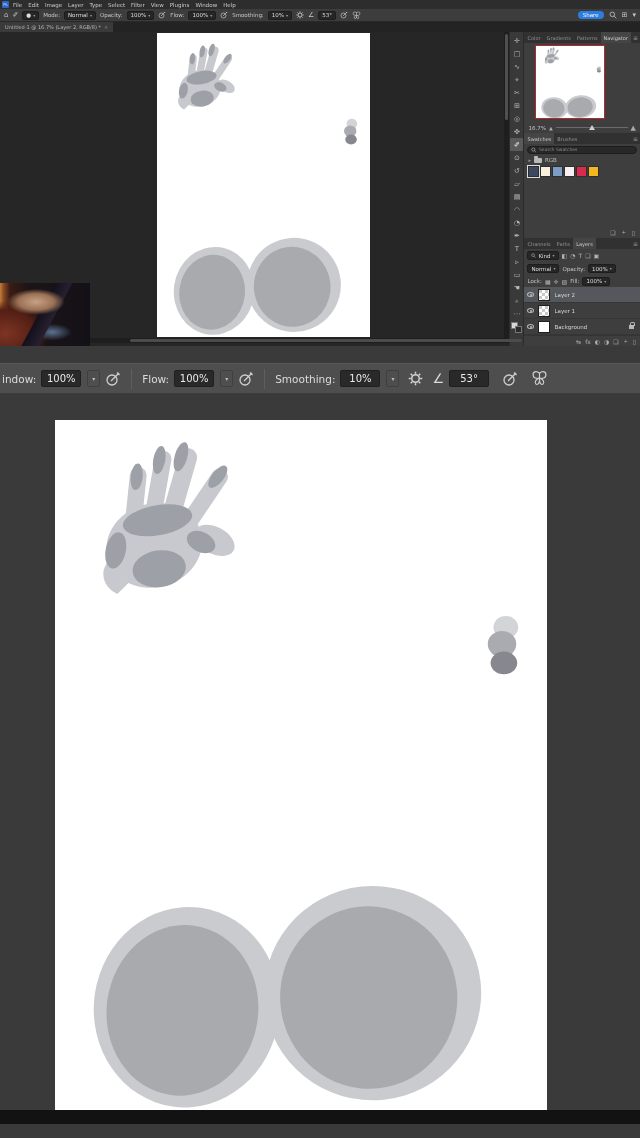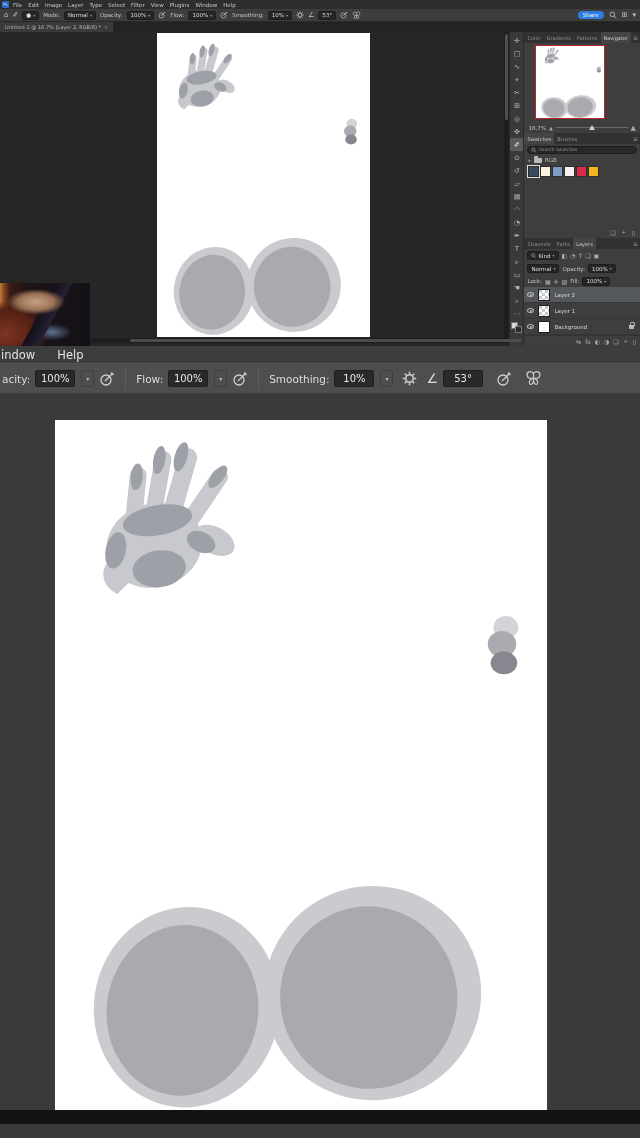--- a/index.html
+++ b/index.html
@@ -514,27 +514,23 @@
           </div>
         </div>
       </div>
     </div>
 
     <div class="video-ov"></div>
   </section>
 
   <section id="zoom-section">
 
-    <div class="zmenubar">
-      <span>indow</span>
-      <span>Help</span>
-    </div>
 
     <div class="zoptbar">
-      <span class="zlab">acity:</span>
+      <span class="zlab">indow:</span>
       <span class="zfld">100%</span>
       <span class="zdd">▾</span>
       <span class="zic">
         <svg width="16" height="16" viewBox="0 0 16 16">
             <use href="#airbrush-sym"></use>
           </svg>
         </span>
       <span class="zsep"></span>
       <span class="zlab">Flow:</span>
       <span class="zfld">100%</span>

